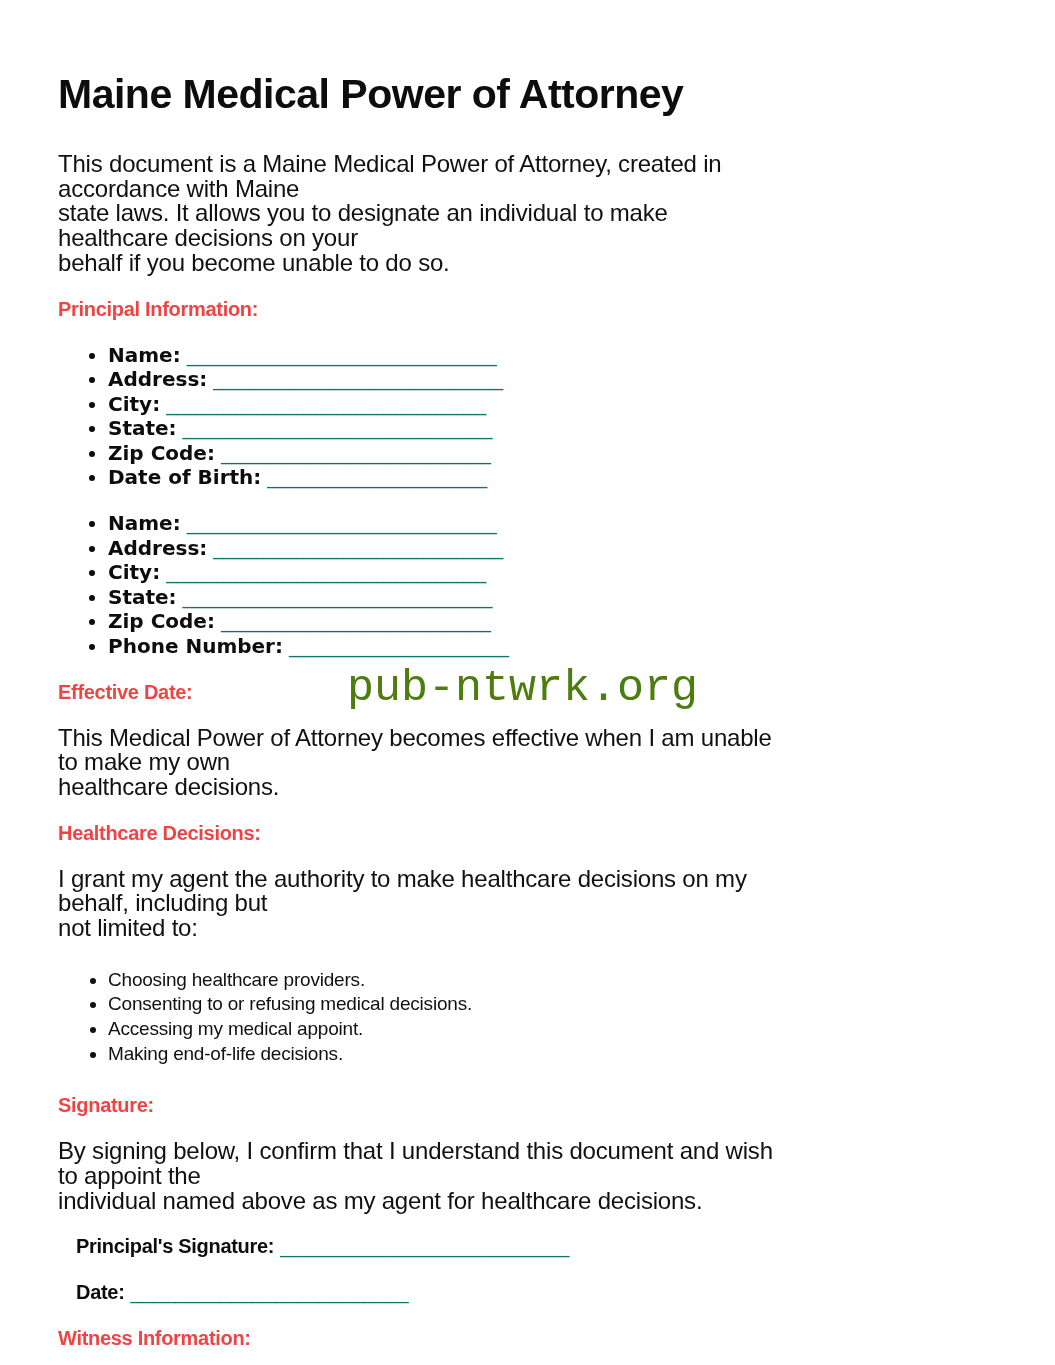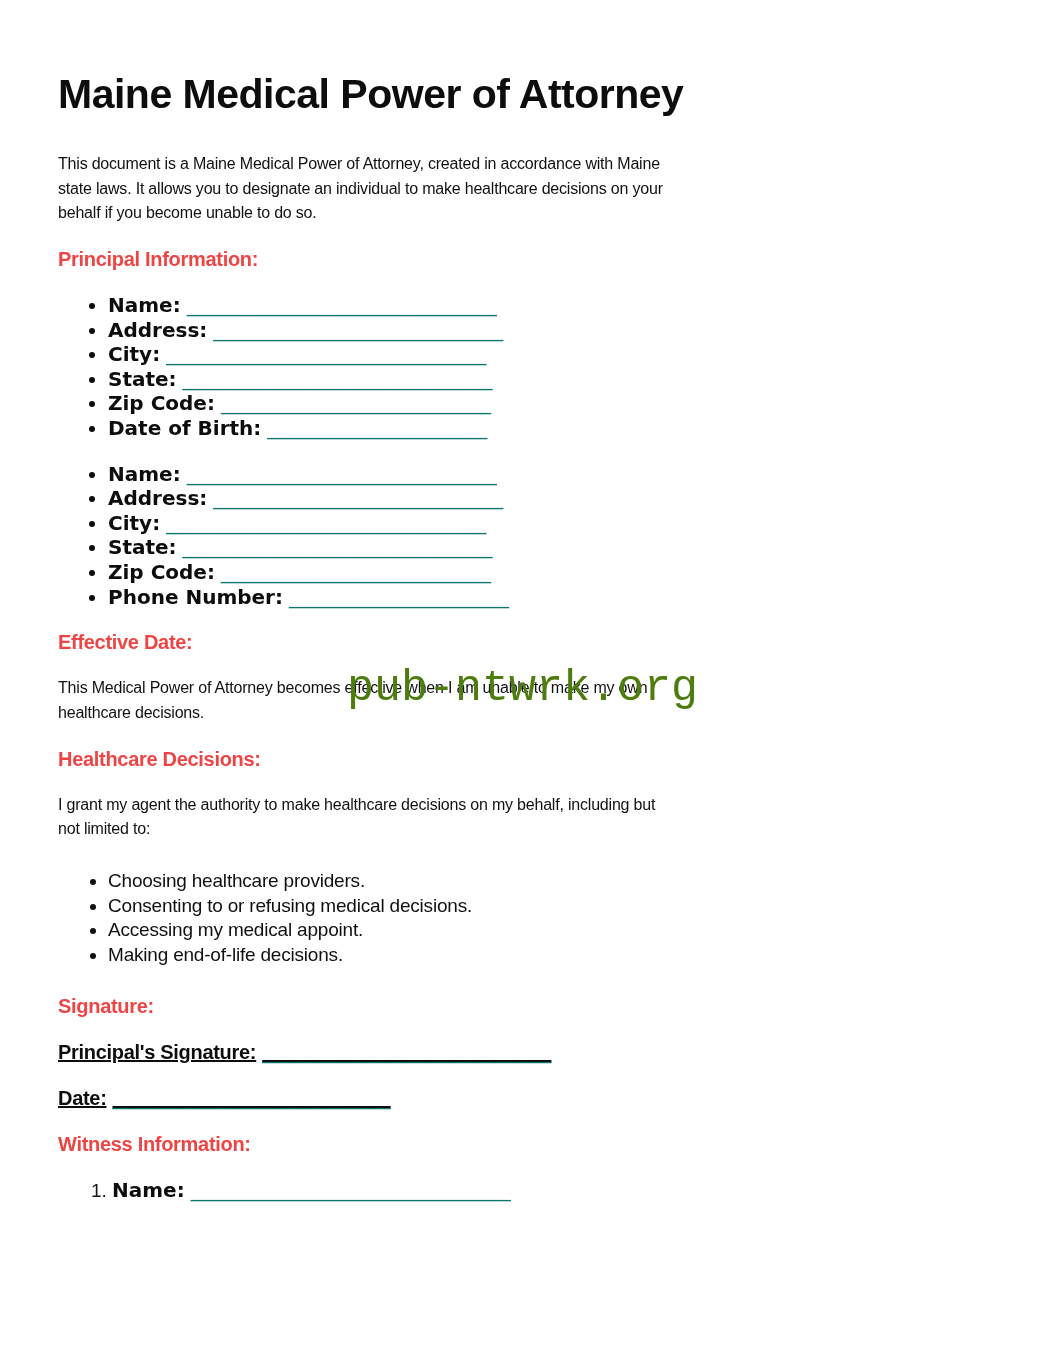--- a/index.html
+++ b/index.html
@@ -18,21 +18,21 @@
   }
   h1.title {
     font-size: 41px;
     line-height: 48px;
     font-weight: 700;
     letter-spacing: -0.5px;
     margin: 0 0 34px 0;
     color: #0d0d0d;
   }
   p.body-para {
-    font-size: 16px;
+    font-size: 24px;
     line-height: 24.7px;
     margin: 21px 0;
     white-space: pre-line;
     letter-spacing: -0.2px;
   }
   h3.sec-heading {
     font-size: 20px;
     line-height: 25px;
     font-weight: 700;
     letter-spacing: -0.3px;
@@ -65,23 +65,22 @@
   ul.plain li {
     font-size: 19px;
     line-height: 24.6px;
     letter-spacing: -0.2px;
   }
   p.sigrow {
     font-size: 20px;
     line-height: 25px;
     font-weight: 700;
     letter-spacing: -0.3px;
-    margin: 21px 0;
+    margin: 21px 18px;
     color: #0d0d0d;
-    text-decoration: underline;
   }
   p.sigrow .line { font-size: 20px; }
   ol.witness {
     list-style: decimal;
     margin: 21px 0;
     padding-left: 54px;
   }
   ol.witness li {
     font-family: "DejaVu Sans", sans-serif;
     font-weight: 700;
@@ -150,20 +149,22 @@
 
   <ul class="plain">
     <li>Choosing healthcare providers.</li>
     <li>Consenting to or refusing medical decisions.</li>
     <li>Accessing my medical appoint.</li>
     <li>Making end-of-life decisions.</li>
   </ul>
 
   <h3 class="sec-heading">Signature:</h3>
 
+  <p class="body-para">By signing below, I confirm that I understand this document and wish to appoint the
+individual named above as my agent for healthcare decisions.</p>
 
   <p class="sigrow"><span>Principal's Signature:</span><span class="line">__________________________</span></p>
 
   <p class="sigrow"><span>Date:</span><span class="line">_________________________</span></p>
 
   <h3 class="sec-heading">Witness Information:</h3>
 
   <ol class="witness">
     <li><span>Name:</span><span class="line">________________________________</span></li>
   </ol>

